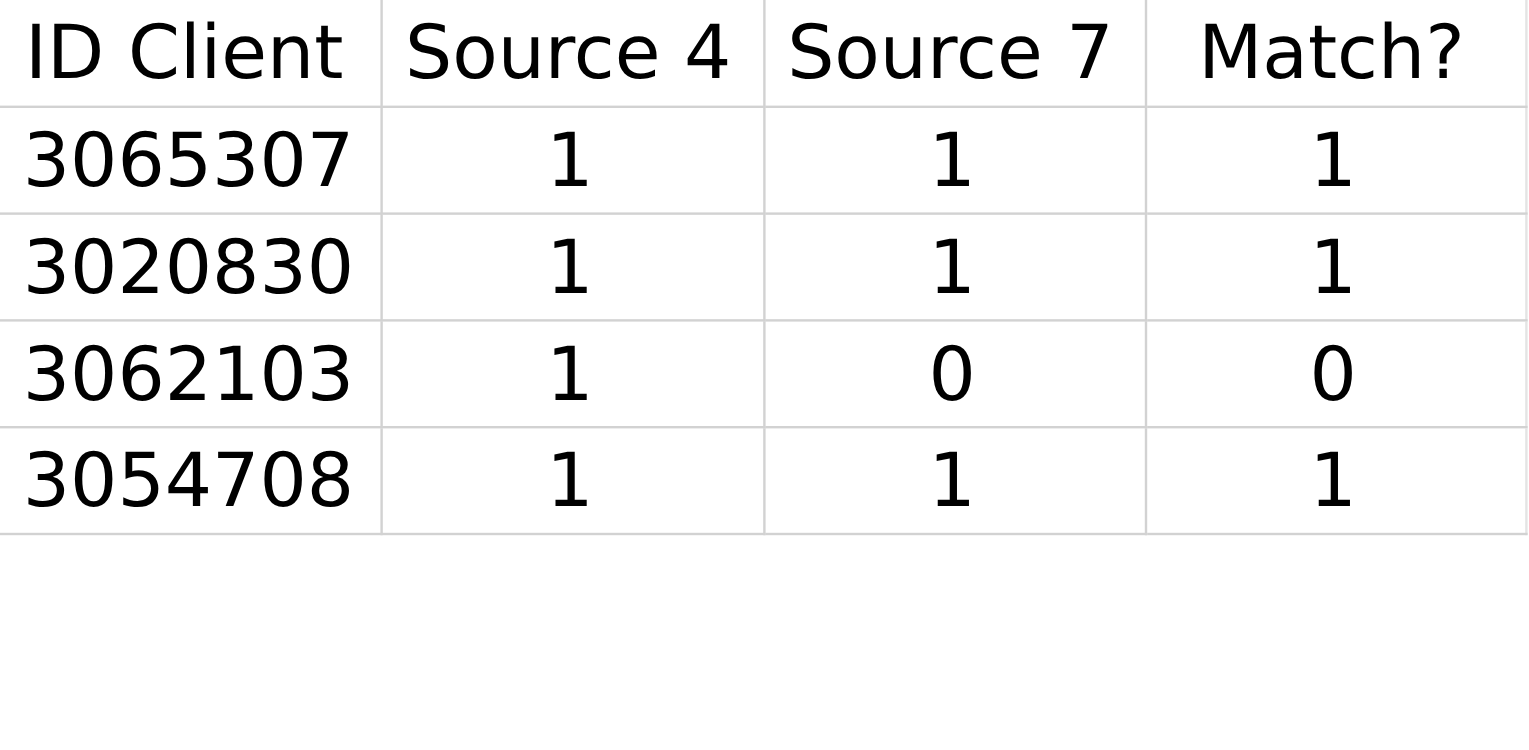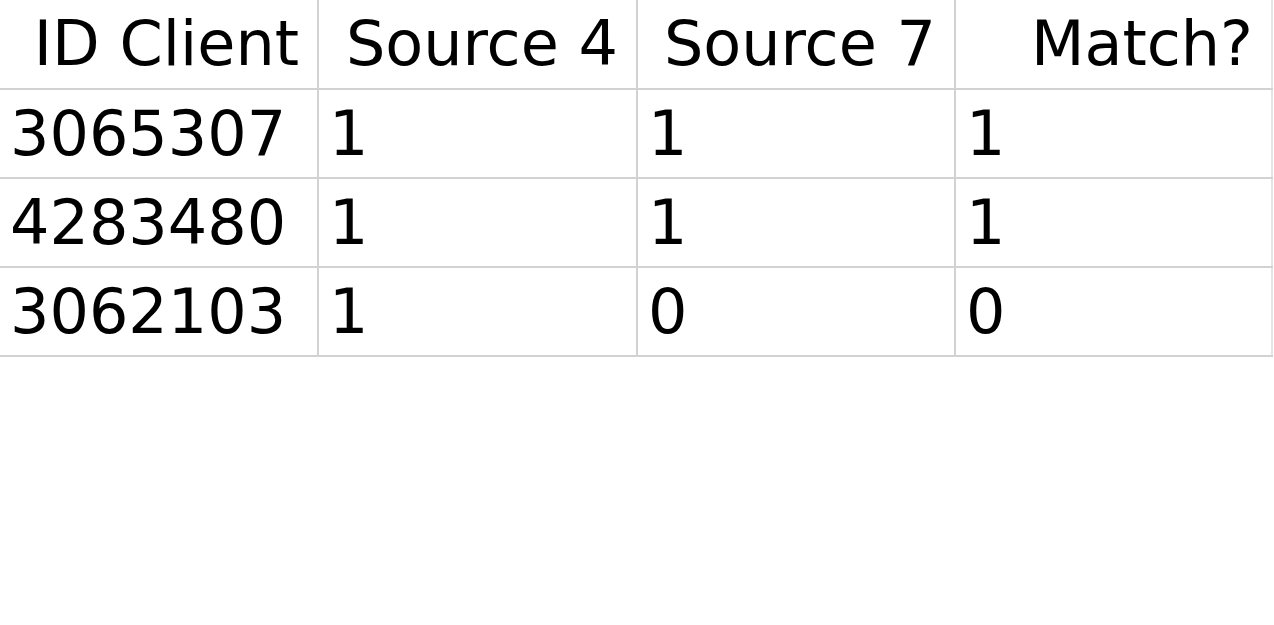--- a/index.html
+++ b/index.html
@@ -38,41 +38,41 @@
     background: #ffffff;
     white-space: nowrap;
     overflow: hidden;
   }
 
   
   #match-table thead tr {
     height: 89px;
   }
   #match-table thead th {
-    text-align: right;
+    text-align: center;
     vertical-align: middle;
     padding: 0 18px 0 10px;
     border-bottom: 2px solid #d2d2d2;
     border-right: 2px solid #d2d2d2;
     border-top: none;
     border-left: none;
   }
   #match-table thead th.last {
     border-right: 2px solid #e4e4e4;
   }
   #match-table thead th.first {
     padding-left: 8px;
   }
 
   
   #match-table tbody tr {
     height: 89px;
   }
   #match-table tbody td {
-    text-align: left;
+    text-align: center;
     vertical-align: middle;
     padding: 0 15px 0 10px;
     border-bottom: 2px solid #d2d2d2;
     border-right: 2px solid #d2d2d2;
     border-top: none;
     border-left: none;
   }
   #match-table tbody td.first {
     padding-right: 13px;
   }
@@ -99,25 +99,31 @@
     </tr>
   </thead>
   <tbody>
     <tr>
       <td class="first">3065307</td>
       <td>1</td>
       <td>1</td>
       <td class="last">1</td>
     </tr>
     <tr>
-      <td class="first">4283480</td>
+      <td class="first">3020830</td>
       <td>1</td>
       <td>1</td>
       <td class="last">1</td>
     </tr>
     <tr>
       <td class="first">3062103</td>
       <td>1</td>
       <td>0</td>
       <td class="last">0</td>
     </tr>
+    <tr>
+      <td class="first">3054708</td>
+      <td>1</td>
+      <td>1</td>
+      <td class="last">1</td>
+    </tr>
   </tbody>
 </table>
 
 </body></html>

